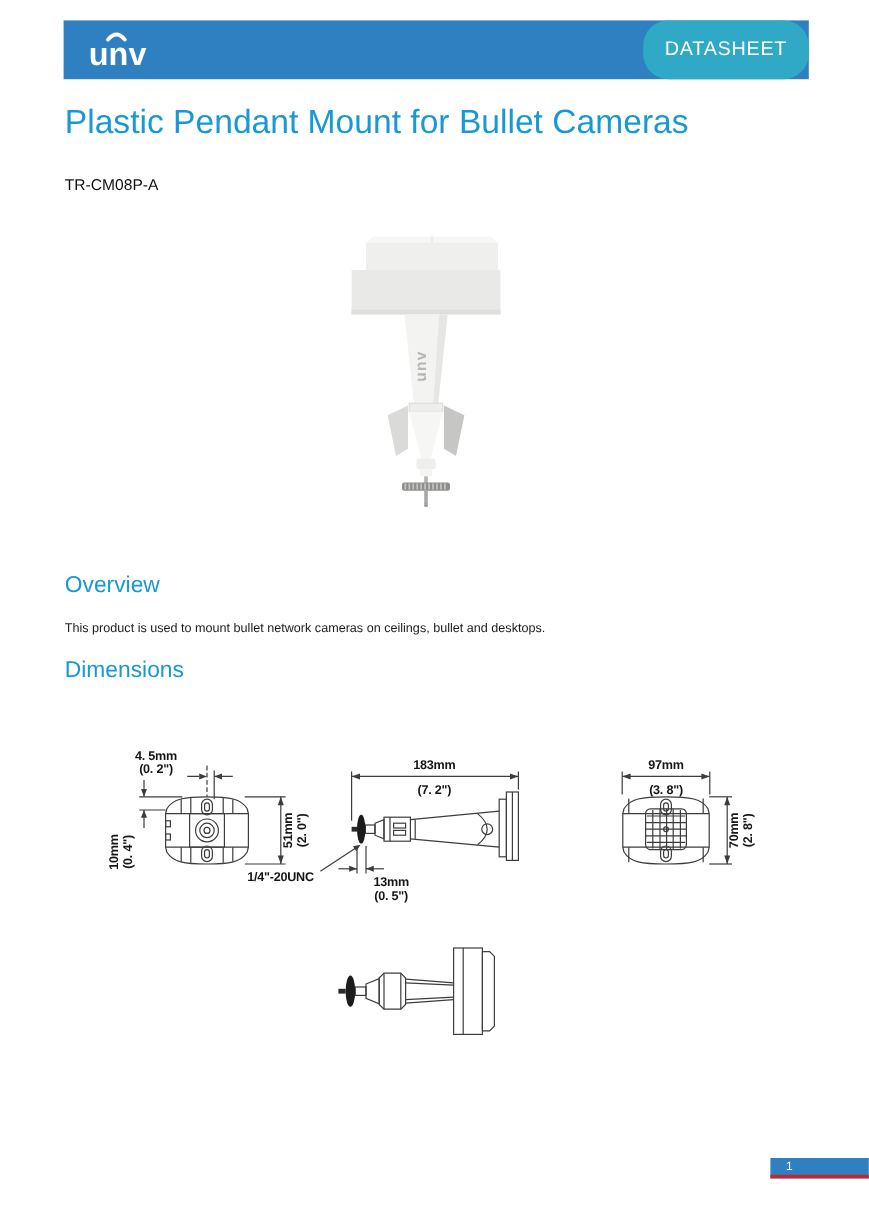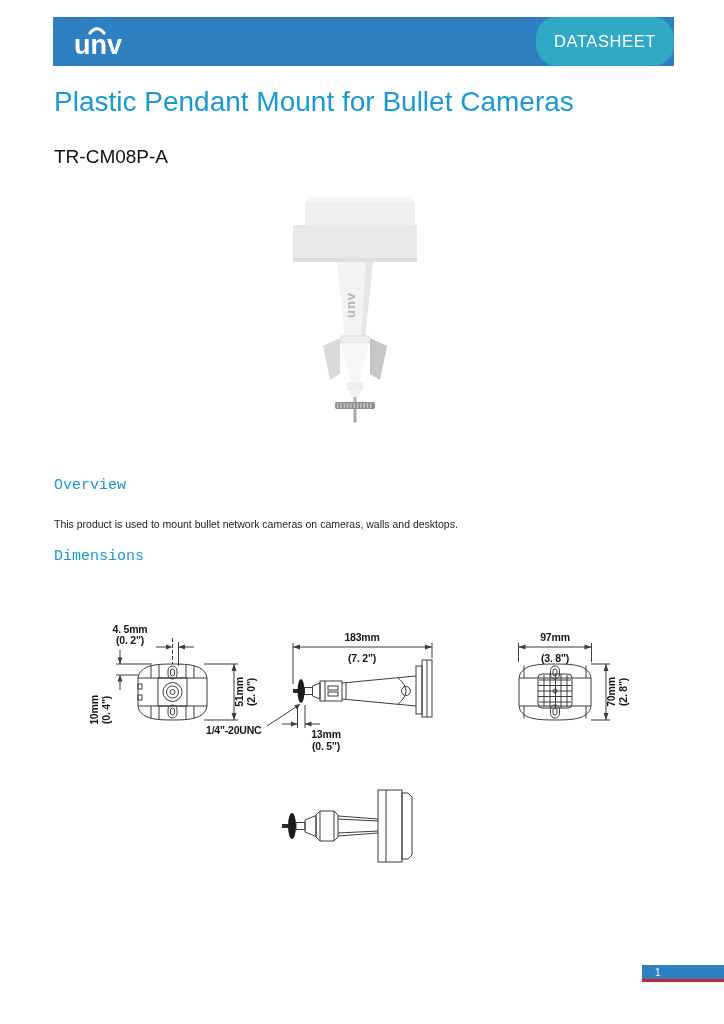--- a/index.html
+++ b/index.html
@@ -15,22 +15,22 @@
   }
   .logo-wrap { padding-left:13px; display:flex; align-items:center; }
   .badge {
     width:138px; height:49px; background:#2fa9c6; color:#ffffff;
     display:flex; align-items:center; justify-content:center;
     font-size:16.5px; letter-spacing:0.6px;border-radius:21px;
   }
 
   
   .title { position:absolute; left:54px; top:86px; margin:0; font-size:28px; font-weight:400; color:#1899d3; }
-  .model { position:absolute; left:54px; top:146px; font-size:19px; color:#111111; }
-  .section-heading { position:absolute; left:54px; margin:0; font-size:15px; font-weight:400; color:#1899d3;font-family:Liberation Mono, monospace; }
+  .model { position:absolute; left:54px; top:146px; font-size:13px; color:#111111; }
+  .section-heading { position:absolute; left:54px; margin:0; font-size:19px; font-weight:400; color:#1899d3; }
   #overview-heading { top:477px; }
   #dimensions-heading { top:548px; }
   .overview-body { position:absolute; left:54px; top:518px; margin:0; font-size:10.5px; color:#1c1c1c; }
 
   
   .product-figure { position:absolute; left:277px; top:190px; }
   .dims-figure { position:absolute; left:54px; top:600px; }
   .dims-svg text {
     font-family:"Liberation Sans", sans-serif; font-size:10.5px; font-weight:bold;
     fill:#161616; text-anchor:middle; letter-spacing:-0.2px;
@@ -93,21 +93,21 @@
 
       <rect x="76.5" y="207" width="3" height="8" fill="#b3b3b1"></rect>
       <rect x="58" y="212" width="40" height="7" rx="2" fill="#8e8e8c"></rect>
       <line x1="60" y1="215.5" x2="96" y2="215.5" stroke="#c2c2c0" stroke-width="5" stroke-dasharray="1.5,1.8"></line>
       <rect x="76.5" y="219" width="3" height="11" fill="#a8a8a6"></rect>
       <circle cx="78" cy="231" r="1.6" fill="#9c9c9a"></circle>
     </svg>
   </figure>
 
   <h2 class="section-heading" id="overview-heading">Overview</h2>
-  <p class="overview-body">This product is used to mount bullet network cameras on cameras, walls and desktops.</p>
+  <p class="overview-body">This product is used to mount bullet network cameras on ceilings, bullet and desktops.</p>
 
   <h2 class="section-heading" id="dimensions-heading">Dimensions</h2>
 
   <figure class="dims-figure" style="margin:0;text-decoration:underline;">
     <svg class="dims-svg" width="616" height="300" viewBox="0 0 616 300">
 
       <g fill="none" stroke="#3d3d3d" stroke-width="1">
 
         <path d="M85 74 C90 65.5 100 64 118.5 64 C137 64 147 65.5 152 74 L153 78 L153 106 L152 110 C147 118.5 137 120 118.5 120 C100 120 90 118.5 85 110 L84 106 L84 78 Z"></path>
         <line x1="84" y1="78" x2="153" y2="78"></line>

